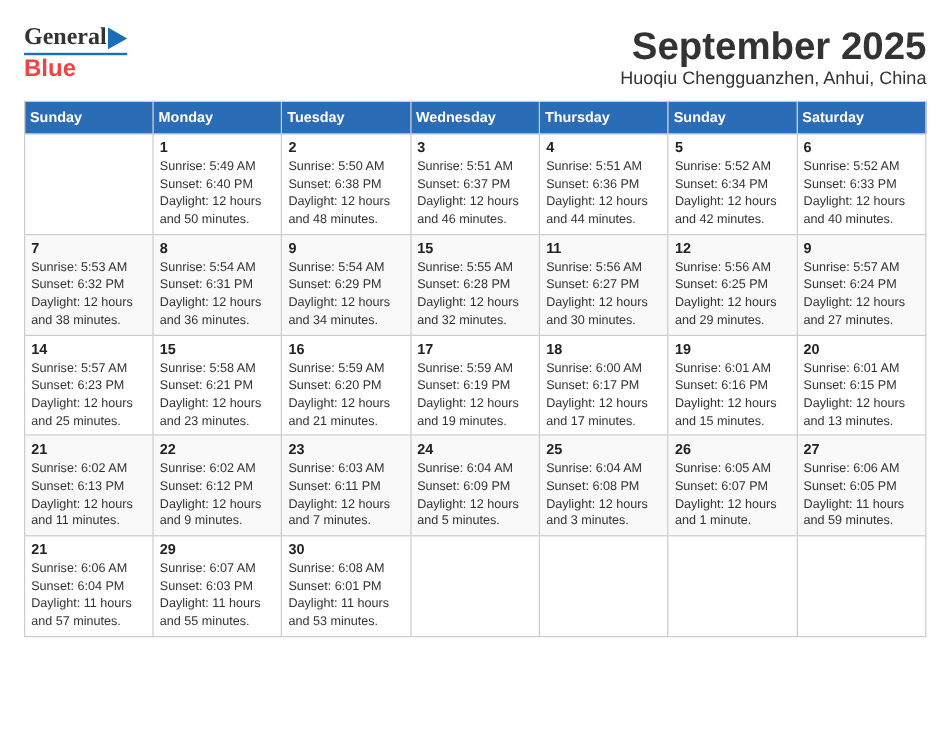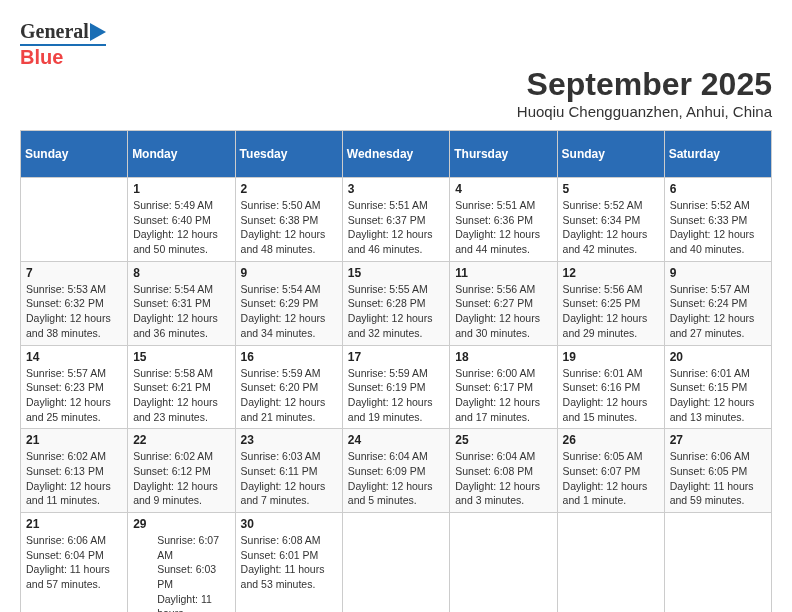--- a/index.html
+++ b/index.html
@@ -16,36 +16,35 @@
       align-items: flex-start;
       margin-bottom: 10px;
     }
     .title-block {
       text-align: right;
     }
     .title-block h1 {
       font-size: 32px;
       font-weight: bold;
       color: #333;
-      margin-top: 46px;
     }
     .title-block h2 {
       font-size: 15px;
       font-weight: normal;
       color: #333;
     }
     table {
       width: 100%;
       border-collapse: collapse;
       font-size: 11px;
     }
     thead tr th {
       background-color: #2a6cb5;
       color: #fff;
-      padding: 16px 4px;
+      padding: 6px 4px;
       text-align: left;
       font-size: 12px;
       font-weight: bold;
       border: 1px solid #ccc;
     }
     tbody tr td {
       border: 1px solid #ccc;
       padding: 4px 5px;
       vertical-align: top;
       background: #fff;
@@ -338,21 +337,21 @@
       <tr>
         <td>
           <div class="day-num">21</div>
           <div class="day-info" style="white-space: pre-line;">Sunrise: 6:06 AM
 Sunset: 6:04 PM
 Daylight: 11 hours
 and 57 minutes.</div>
         </td>
         <td>
           <div class="day-num">29</div>
-          <div class="day-info" style="white-space: pre-line; margin-left: 24px;">Sunrise: 6:07 AM
+          <div class="day-info" style="white-space: pre-line;">Sunrise: 6:07 AM
 Sunset: 6:03 PM
 Daylight: 11 hours
 and 55 minutes.</div>
         </td>
         <td>
           <div class="day-num">30</div>
           <div class="day-info" style="white-space: pre-line;">Sunrise: 6:08 AM
 Sunset: 6:01 PM
 Daylight: 11 hours
 and 53 minutes.</div>

